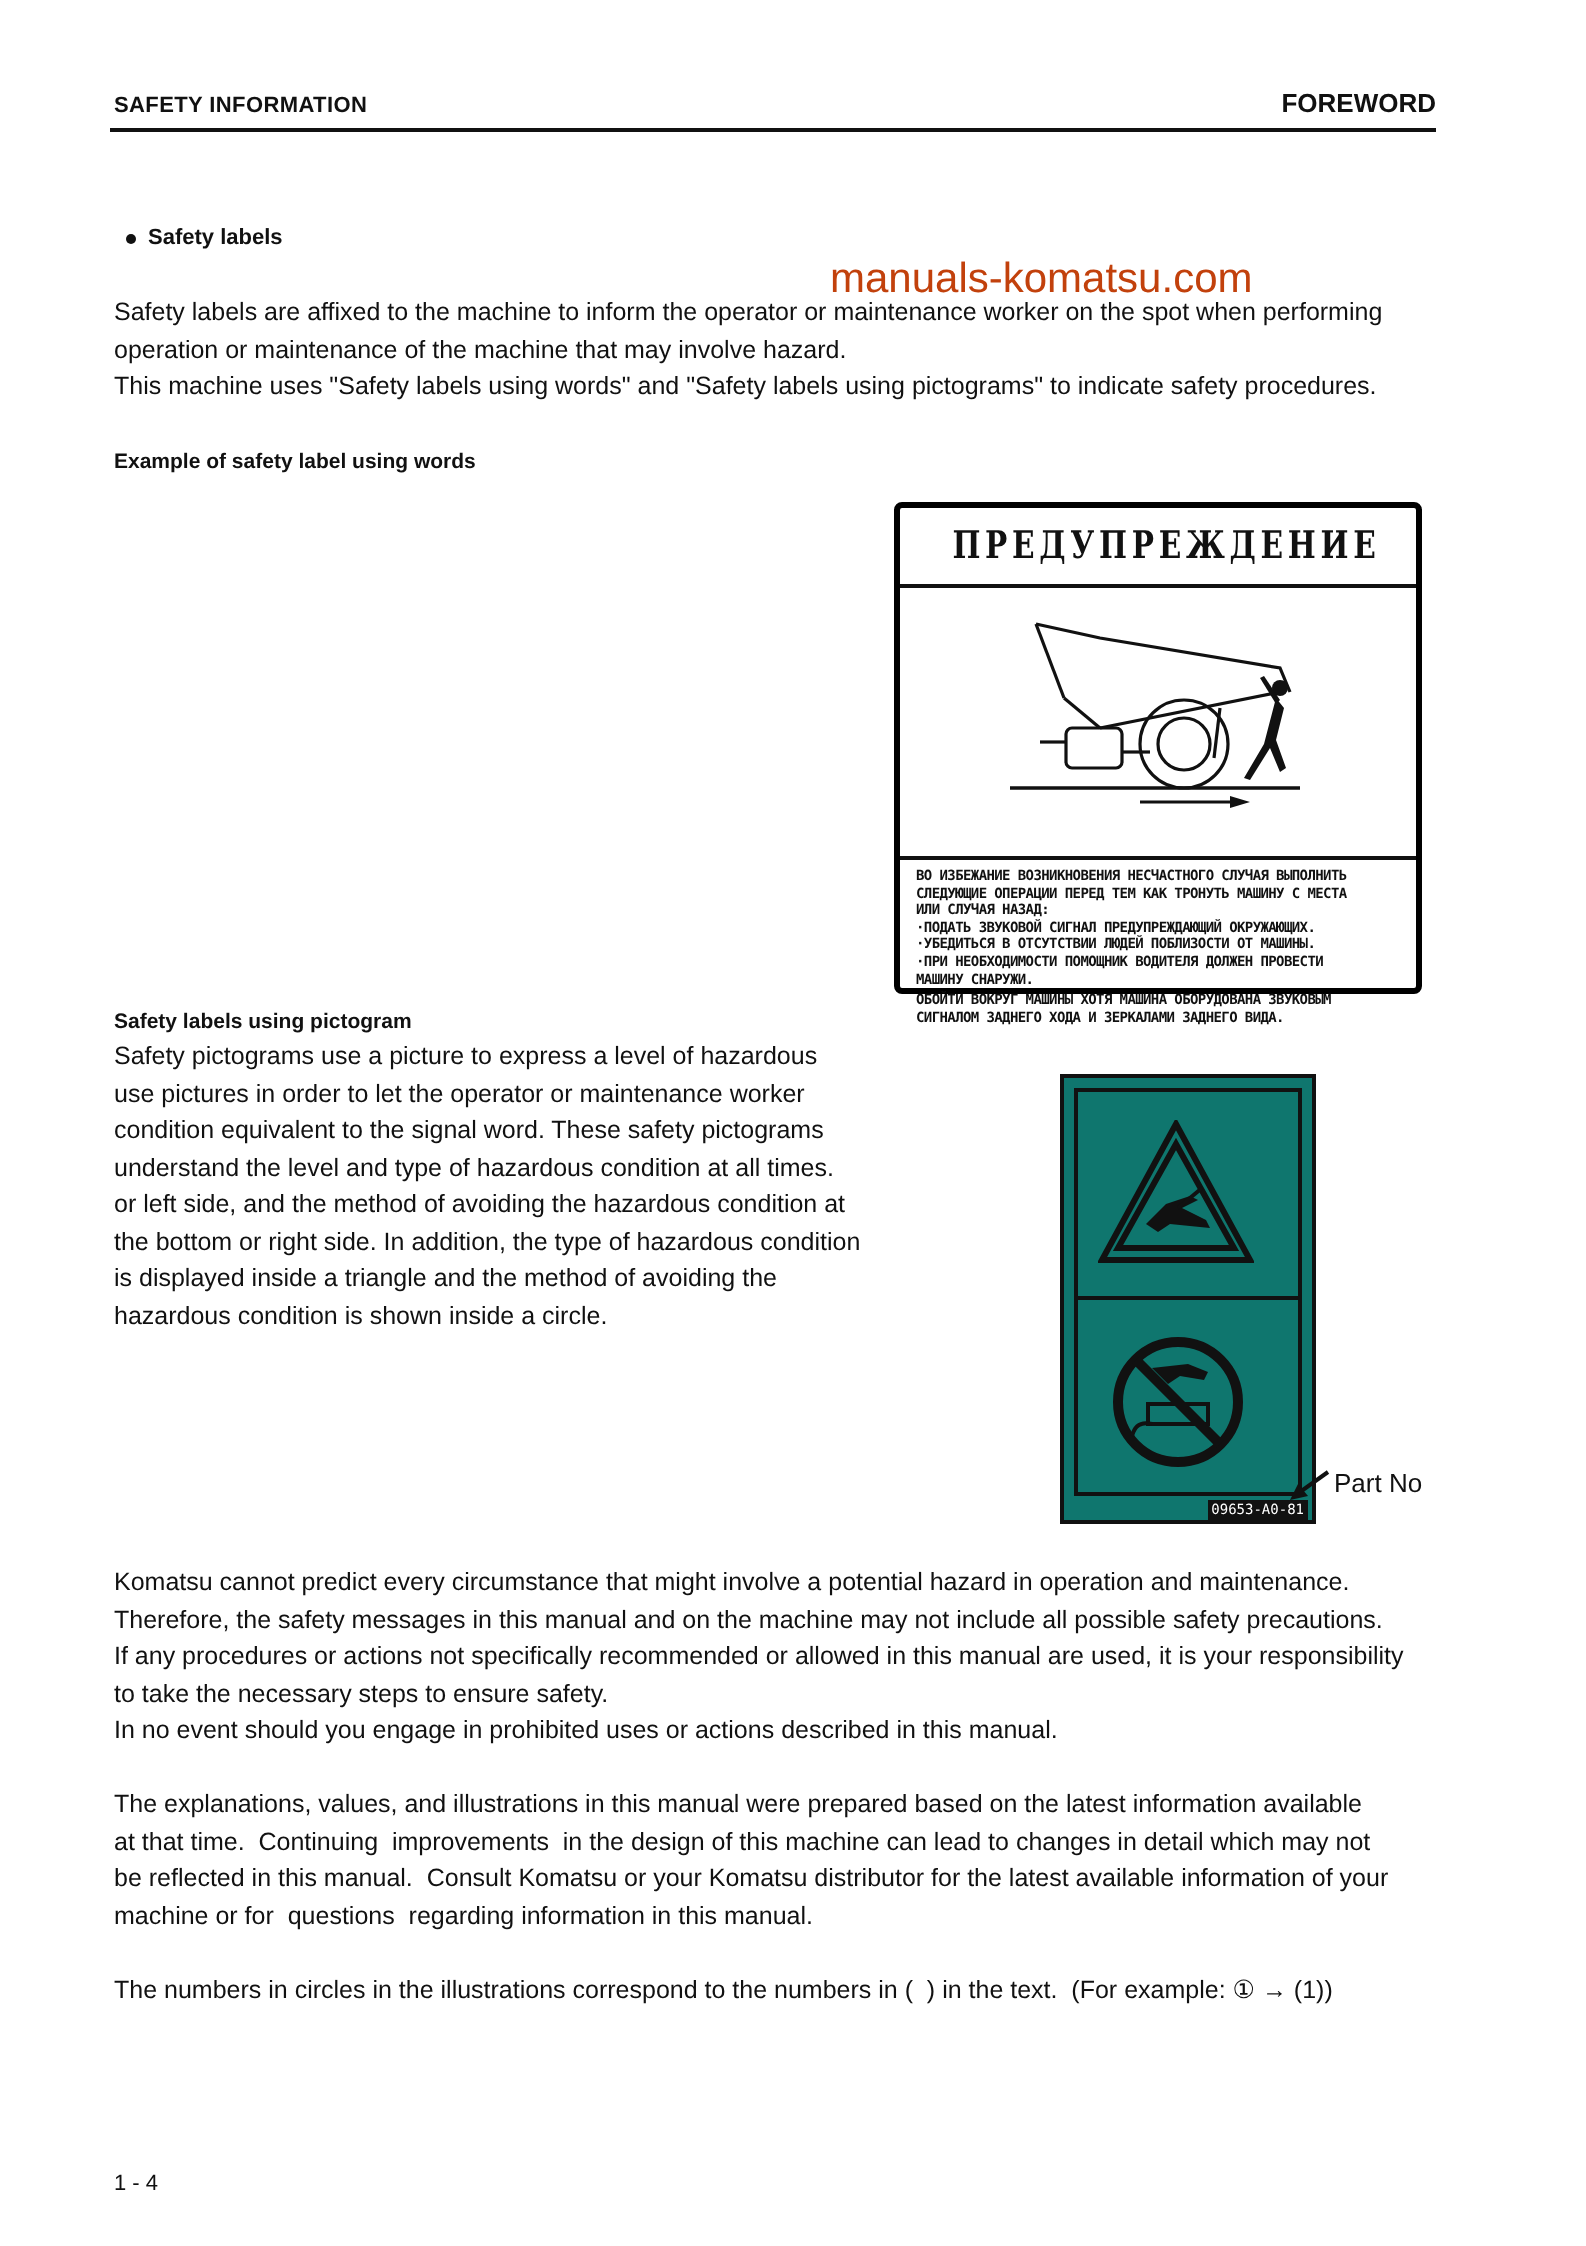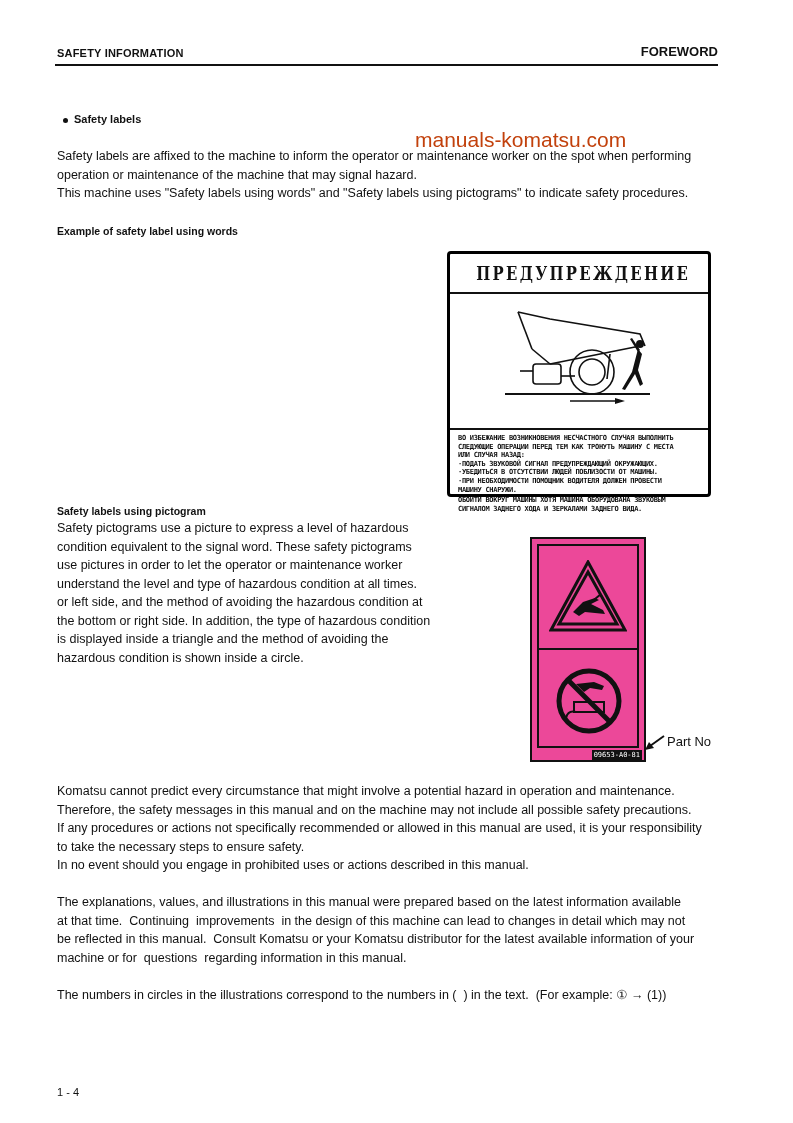--- a/index.html
+++ b/index.html
@@ -14,21 +14,21 @@
   .watermark { left:415px; top:128px; font-size:21px; color:#c2410c; }
   .para { left:57px; width:662px; font-size:12.5px; line-height:18.5px; }
   .sub { left:57px; font-size:10.5px; font-weight:bold; }
   .narrow { left:57px; width:382px; font-size:12.5px; line-height:18.5px; text-align:justify; }
   .page-num { left:57px; top:1086px; font-size:11px; }
   .label-words { left:447px; top:251px; width:264px; height:246px; border:3px solid #000000; border-radius:4px; box-sizing:border-box; background:#fff; }
   .lw-title { position:absolute; left:0; top:0; width:100%; height:38px; border-bottom:2px solid #111; display:flex; align-items:center; justify-content:center; gap:8px; }
   .lw-title-text { font-family:"DejaVu Serif", serif; font-size:19px; letter-spacing:3px; font-weight:bold; transform:scaleX(0.78); transform-origin:center; white-space:nowrap; }
   .lw-pic { position:absolute; left:0; top:40px; width:100%; height:134px; border-bottom:2px solid #111; }
   .lw-text { position:absolute; left:8px; top:180px; right:6px; font-family:"DejaVu Sans Mono", monospace; font-size:7px; line-height:8.6px; font-weight:bold; letter-spacing:-0.3px; }
-  .label-pict { left:530px; top:537px; width:116px; height:225px; border:2px solid #111; box-sizing:border-box; background:#ec4899; }
+  .label-pict { left:530px; top:537px; width:128px; height:225px; border:2px solid #111; box-sizing:border-box; background:#0f766e; }
   .lp-inner { position:absolute; left:5px; top:5px; right:5px; bottom:12px; border:2px solid #111; }
   .lp-div { position:absolute; left:0; right:0; top:102px; height:2px; background:#111; }
   .lp-partno { position:absolute; right:2px; bottom:0px; font-size:7px; font-family:"DejaVu Sans Mono", monospace; background:#111; color:#fff; padding:0 2px; line-height:10px; }
   .partno-callout { left:644px; top:733px; }
   .partno-label { left:667px; top:734px; font-size:13px; }
 </style>
 </head>
 <body>
 
 <div class="abs hdr-left">SAFETY INFORMATION</div>
@@ -36,21 +36,21 @@
 <div class="abs hdr-rule"></div>
 
 <div class="abs bullet">
   <span class="dot"></span><span>Safety labels</span>
 </div>
 
 <div class="abs watermark">manuals-komatsu.com</div>
 
 <div class="abs para" style="top:147px;">
   <div>Safety labels are affixed to the machine to inform the operator or maintenance worker on the spot when performing</div>
-  <div>operation or maintenance of the machine that may signal hazard.</div>
+  <div>operation or maintenance of the machine that may involve hazard.</div>
   <div>This machine uses "Safety labels using words" and "Safety labels using pictograms" to indicate safety procedures.</div>
 </div>
 
 <div class="abs sub" style="top:225px;">Example of safety label using words</div>
 
 <div class="abs label-words">
   <div class="lw-title">
     <svg width="26" height="23" viewBox="0 0 26 23">
       <polygon points="13,1 25,22 1,22" fill="#111"></polygon>
       <rect x="11.6" y="7" width="2.8" height="9" fill="#fff"></rect>
@@ -91,22 +91,22 @@
     <div>·ПРИ НЕОБХОДИМОСТИ ПОМОЩНИК ВОДИТЕЛЯ ДОЛЖЕН ПРОВЕСТИ</div>
     <div> МАШИНУ СНАРУЖИ.</div>
     <div style="margin-top:2px;">ОБОЙТИ ВОКРУГ МАШИНЫ ХОТЯ МАШИНА ОБОРУДОВАНА ЗВУКОВЫМ</div>
     <div>СИГНАЛОМ ЗАДНЕГО ХОДА И ЗЕРКАЛАМИ ЗАДНЕГО ВИДА.</div>
   </div>
 </div>
 
 <div class="abs sub" style="top:505px;">Safety labels using pictogram</div>
 <div class="abs narrow" style="top:519px;">
   <div>Safety pictograms use a picture to express a level of hazardous</div>
+  <div>use pictures in order to let the operator or maintenance worker</div>
   <div>condition equivalent to the signal word. These safety pictograms</div>
-  <div>use pictures in order to let the operator or maintenance worker</div>
   <div>understand the level and type of hazardous condition at all times.</div>
   <div>or left side, and the method of avoiding the hazardous condition at</div>
   <div>the bottom or right side. In addition, the type of hazardous condition</div>
   <div>is displayed inside a triangle and the method of avoiding the</div>
   <div>hazardous condition is shown inside a circle.</div>
 </div>
 
 <div class="abs label-pict">
   <div class="lp-inner">
     <svg style="position:absolute;left:10px;top:14px;" width="78" height="72" viewBox="0 0 78 72">

